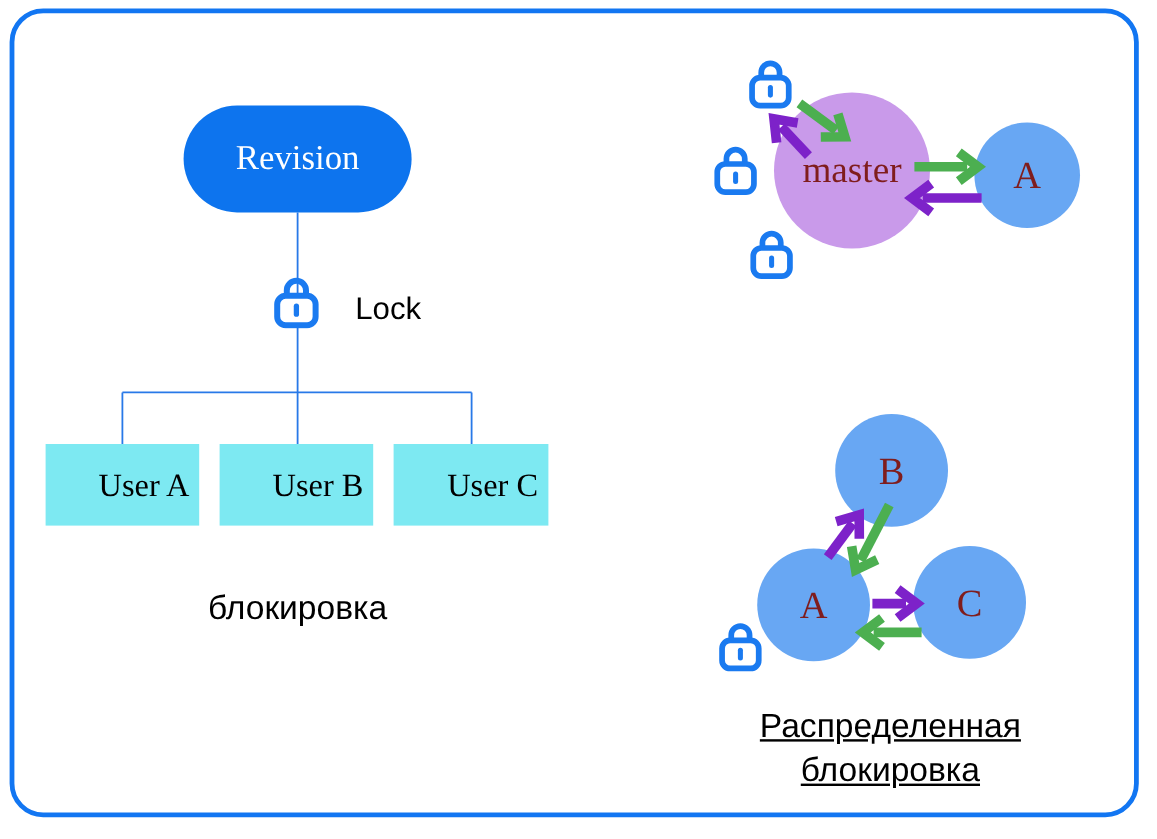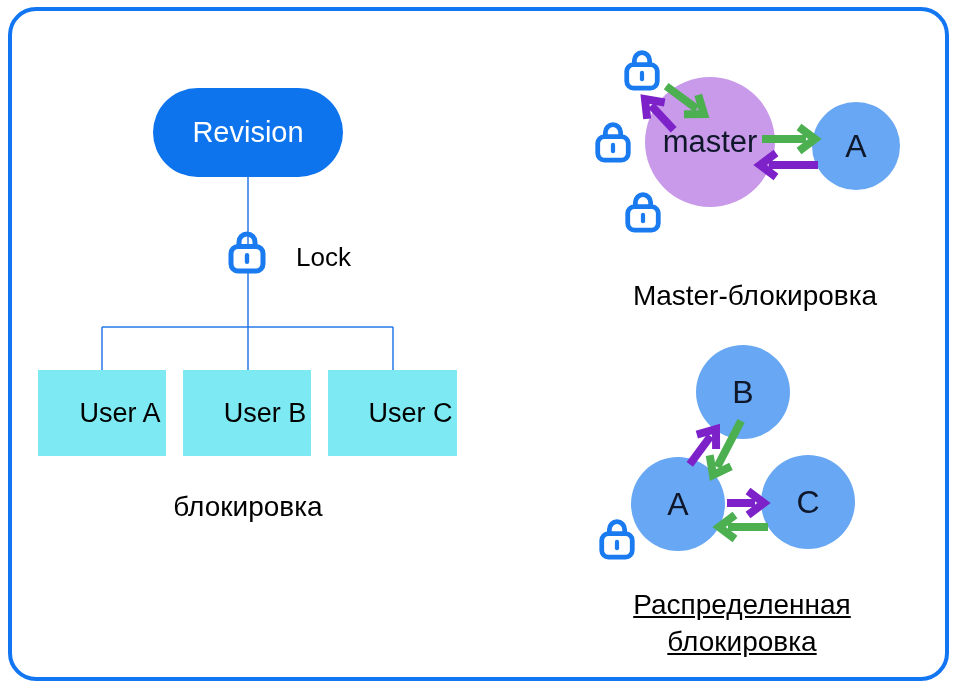--- a/index.html
+++ b/index.html
@@ -27,36 +27,37 @@
   .arrow.green{stroke:var(--green-arrow,#4caf50);}
   .arrow.purple{stroke:var(--purple-arrow,#7d22c9);}
   svg.lock{position:absolute;z-index:2;overflow:visible;}
   .shackle{fill:none;stroke:var(--lock-blue,#1a7af0);stroke-width:5;}
   .lock-body{fill:#fff;stroke:var(--lock-blue,#1a7af0);stroke-width:5;}
   .keyhole{fill:var(--lock-blue,#1a7af0);}
   .node,.box,.pill{
     position:absolute;z-index:3;
     display:flex;align-items:center;justify-content:center;
     box-sizing:border-box;
+    font-family:Liberation Serif, serif;
   }
   .pill{
     left:153px;top:88px;width:190px;height:89px;
     border-radius:45px;
     background:var(--pill-blue,#0d74ee);
     color:#fff;font-size:29px;
   }
   .box{
-    top:370px;width:128px;height:86px;
+    top:370px;width:128px;height:68px;
     background:var(--box-cyan,#7de9f2);
     font-size:27px;color:#000;padding-left:36px;
   }
   .box.b1{left:38px;}
   .box.b2{left:183px;}
   .box.b3{left:328px;width:129px;}
-  .node{border-radius:50%;color:#0f172a;}
+  .node{border-radius:50%;color:#7f1d1d;}
   .node.master{left:645px;top:77px;width:130px;height:130px;background:var(--master-purple,#c99aea);font-size:31px;}
   .node.small{width:88px;height:88px;background:var(--node-blue,#68a7f3);font-size:32px;}
   .node.rep-a{left:812px;top:102px;}
   .node.dist{width:94px;height:94px;background:var(--node-blue,#68a7f3);font-size:32px;}
   .node.nb{left:696px;top:345px;}
   .node.na{left:631px;top:457px;}
   .node.nc{left:761px;top:455px;}
   .label{position:absolute;z-index:5;text-align:right;}
   .lock-label{left:296px;top:242px;font-size:26px;}
   .caption{text-align:center;font-size:28px;line-height:38px;}
@@ -117,21 +118,20 @@
   <div class="label caption cap-pess">
     <div>блокировка</div>
   </div>
 
   <div class="node master">
     <span>master</span>
   </div>
   <div class="node small rep-a">
     <span>A</span>
   </div>
-  <div class="label caption cap-master">Master-блокировка</div>
 
   <div class="node dist nb">
     <span>B</span>
   </div>
   <div class="node dist na">
     <span>A</span>
   </div>
   <div class="node dist nc">
     <span>C</span>
   </div>

